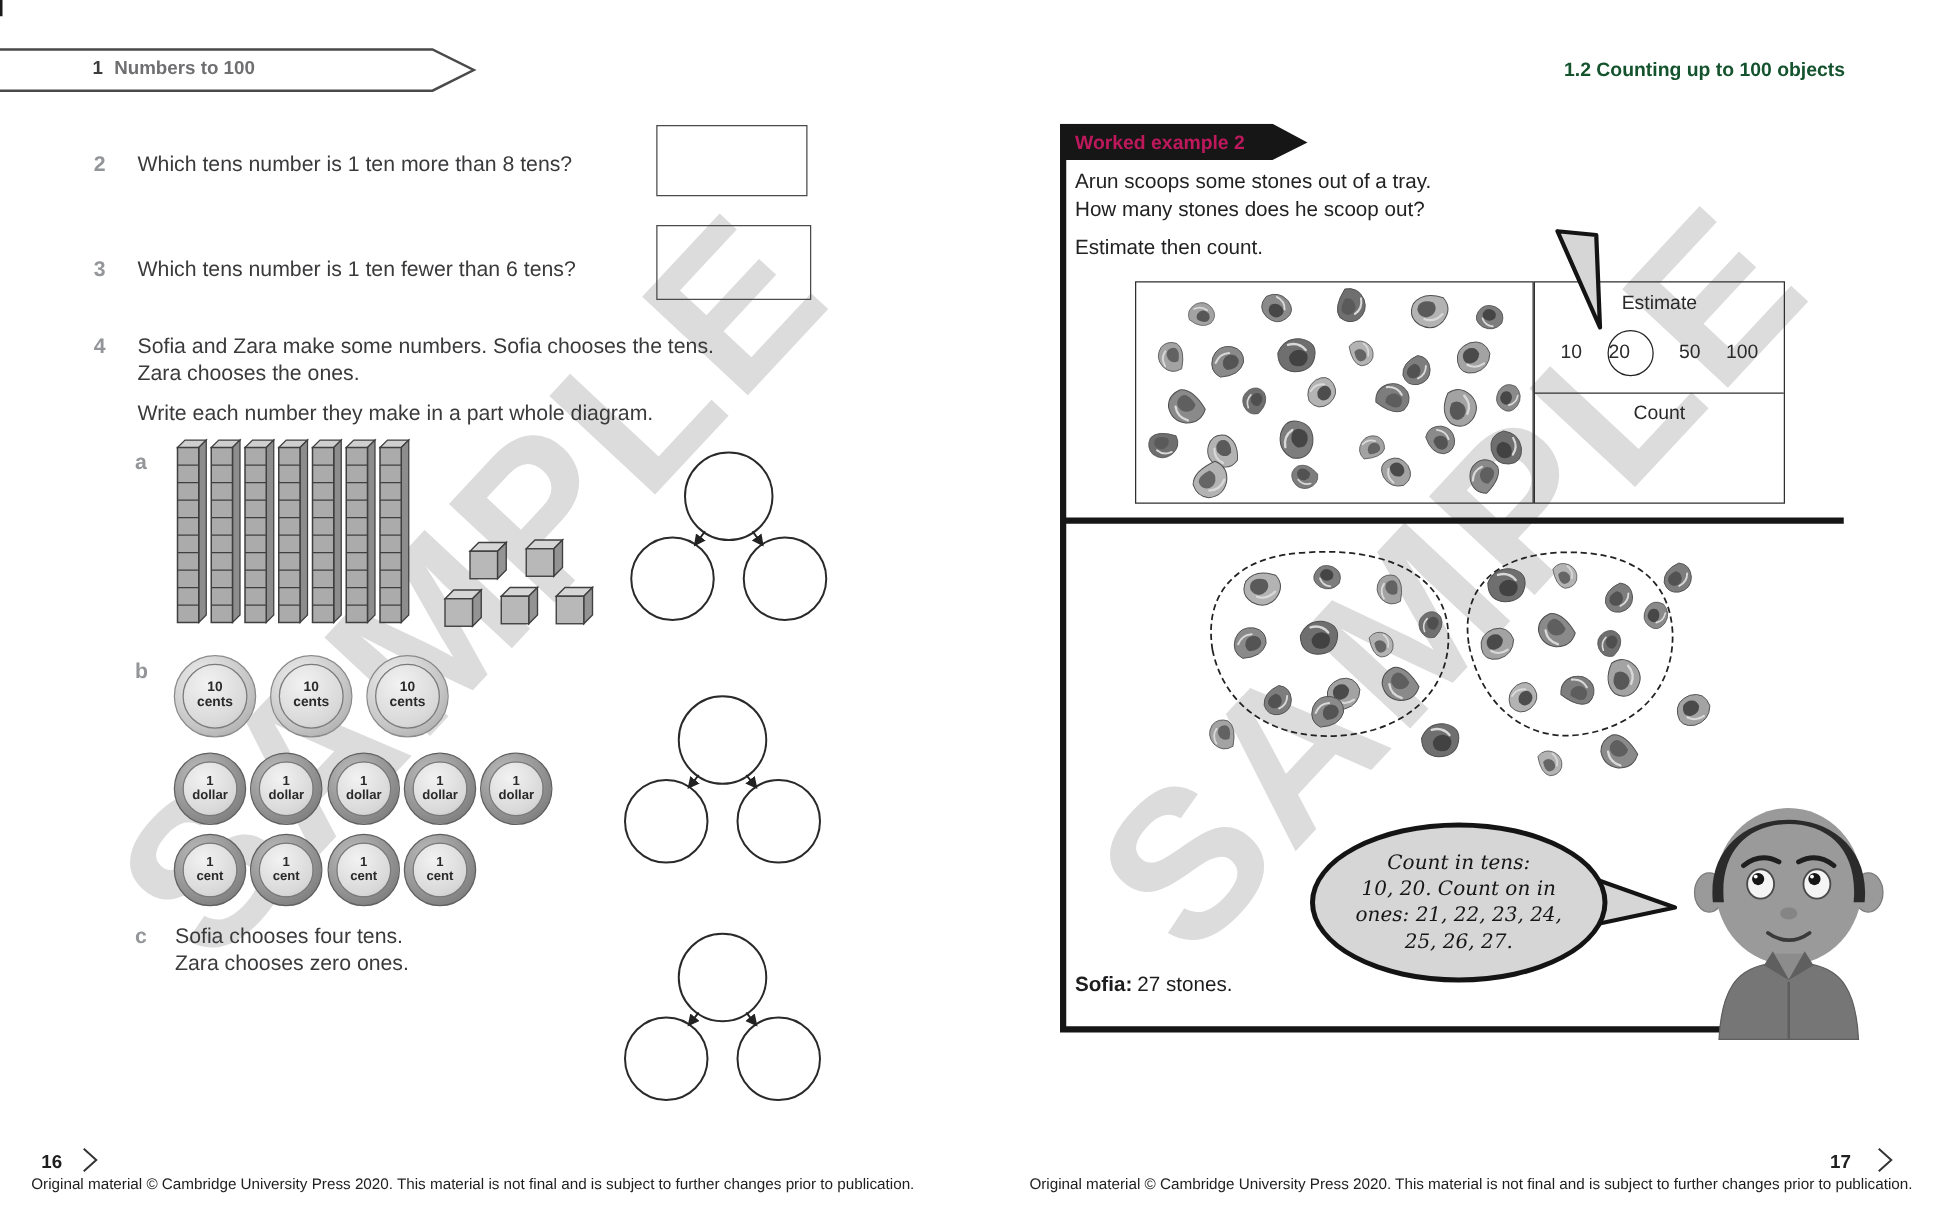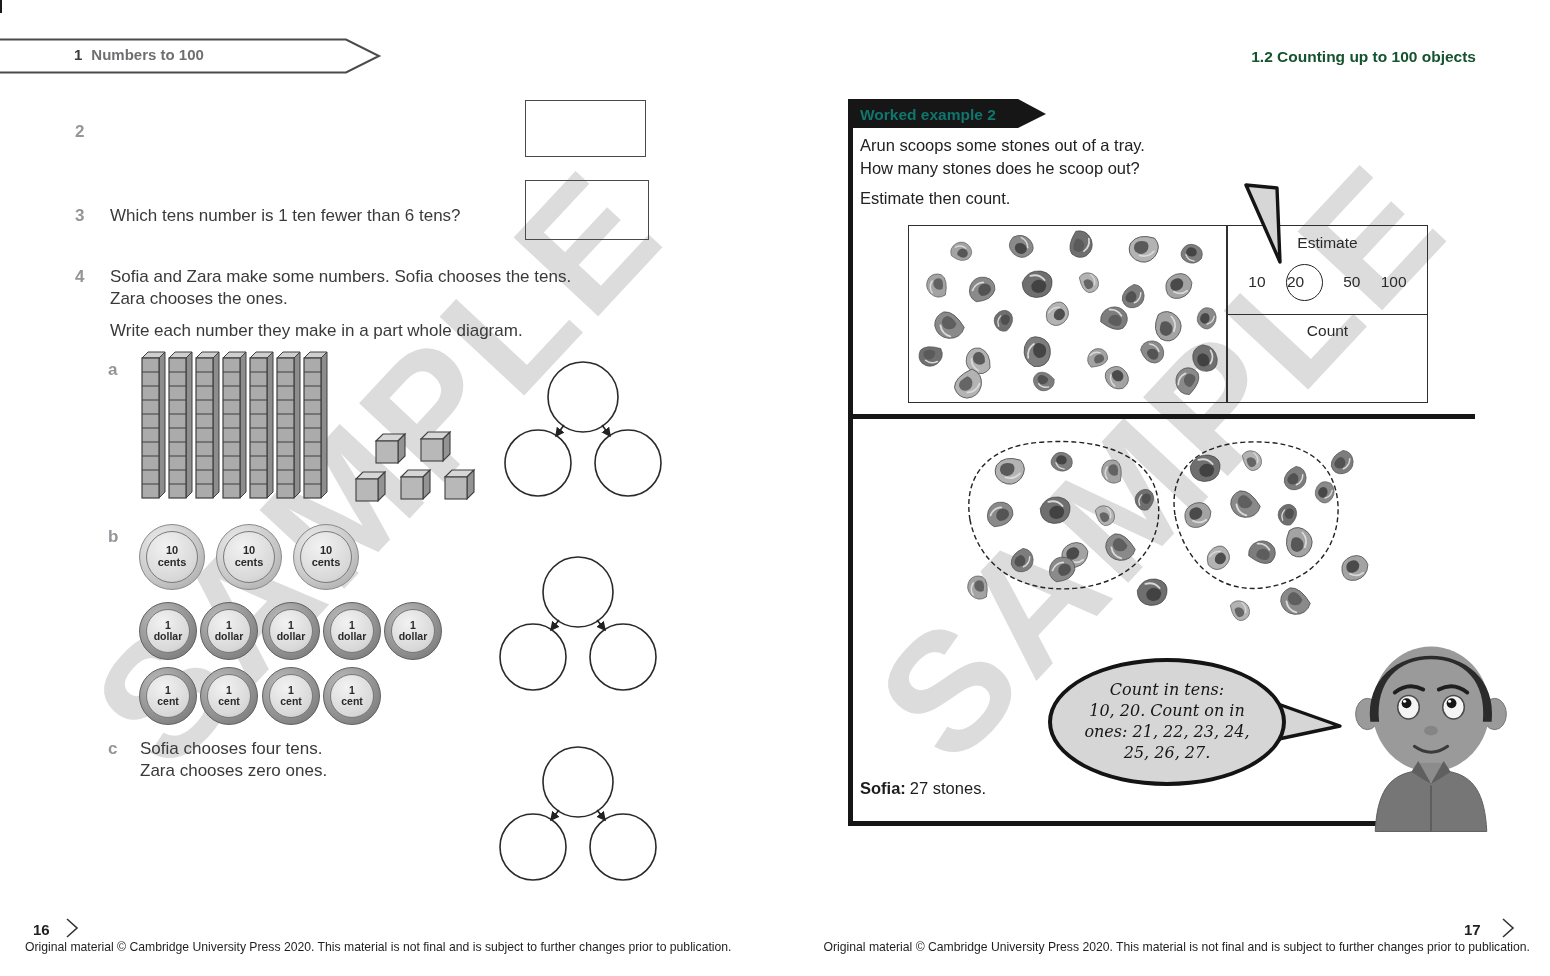--- a/index.html
+++ b/index.html
@@ -30,21 +30,21 @@
                  font-weight:bold; color:#2a2a2a; line-height:1.05; }
   .coin.silver { background:radial-gradient(circle at 35% 30%, #eeeeee, #c6c6c6 60%, #9f9f9f); border:1px solid #8a8a8a; }
   .coin.dark   { background:radial-gradient(circle at 35% 30%, #bdbdbd, #8f8f8f 60%, #6f6f6f); border:1px solid #5f5f5f; }
 
   .footer { font-size:12.2px; color:#1f1f1f; }
   .pageno { font-size:15px; font-weight:bold; color:#1f1f1f; }
 
   
   .section-header { left:1150px; top:48px; width:326px; text-align:right; font-size:15.5px; font-weight:bold; color:#14532d; }
   .we-border { background:#161616; }
-  .we-banner-text { left:860px; top:106px; font-size:15.5px; font-weight:bold; color:#0f766e; }
+  .we-banner-text { left:860px; top:106px; font-size:15.5px; font-weight:bold; color:#be185d; }
   .we-text { font-size:16.5px; color:#222224; }
 
   .bubble { position:absolute; border:4px solid #141414; border-radius:50%; background:#d6d6d6;
             display:flex; flex-direction:column; align-items:center; justify-content:center; text-align:center; z-index:4; }
   .hand { font-family:"DejaVu Serif",serif; font-style:italic; color:#161616; }
   .bubble1 .hand { font-size:14.5px; line-height:1.32; }
   .bubble2 .hand { font-size:16px;  line-height:1.3; }
 
   .stones-box { left:908px; top:225px; width:319px; height:178px; border:1.6px solid #2f2f2f; }
   .est-box { left:1227px; top:225px; width:201px; height:178px; border:1.6px solid #2f2f2f; font-size:15.5px; color:#2a2a2c; }
@@ -72,20 +72,21 @@
     <div class="abs corner-tick"></div>
 
     <svg class="abs chapter-banner" width="382" height="36" viewBox="0 0 382 36">
       <path d="M-4,1.5 H346 L379,18 L346,34.5 H-4 Z" fill="#ffffff" stroke="#4a4a4a" stroke-width="2"></path>
     </svg>
     <div class="abs chapter-banner-text">
       <b>1</b><span>Numbers to 100</span>
     </div>
 
     <div class="abs qnum" style="left:75px; top:122px;">2</div>
+    <div class="abs qtext" style="left:110px; top:122px;">Which tens number is 1 ten more than 8 tens?</div>
     <div class="abs ansbox" style="left:525px; top:100px; width:121px; height:57px;"></div>
 
     <div class="abs qnum" style="left:75px; top:206px;">3</div>
     <div class="abs qtext" style="left:110px; top:206px;">Which tens number is 1 ten fewer than 6 tens?</div>
     <div class="abs ansbox" style="left:525px; top:180px; width:124px; height:60px;"></div>
 
     <div class="abs qnum" style="left:75px; top:267px;">4</div>
     <div class="abs qtext" style="left:110px; top:267px;">Sofia and Zara make some numbers. Sofia chooses the tens.</div>
     <div class="abs qtext" style="left:110px; top:289px;">Zara chooses the ones.</div>
     <div class="abs qtext" style="left:110px; top:321px;">Write each number they make in a part whole diagram.</div>

